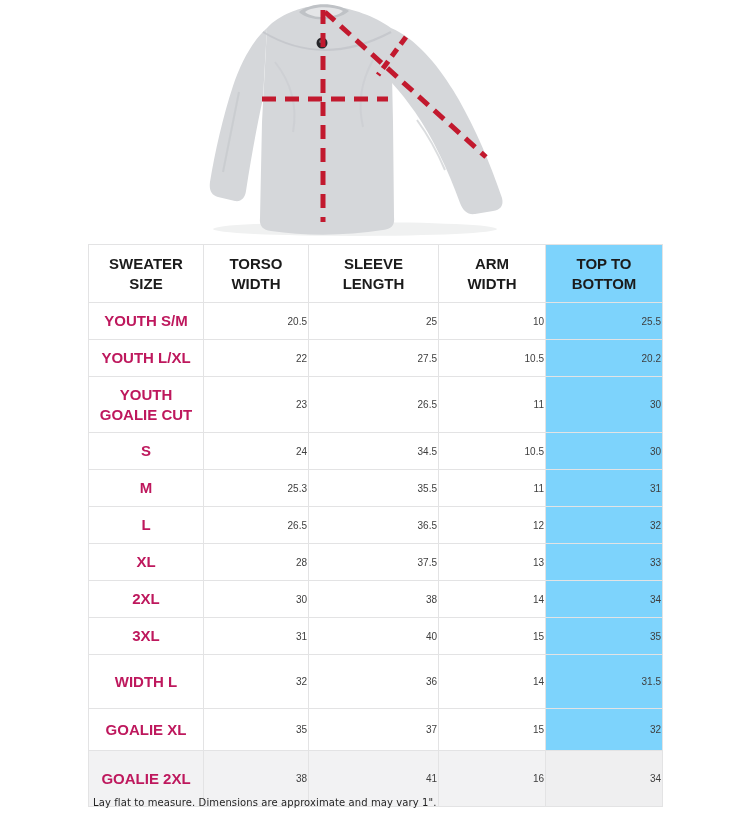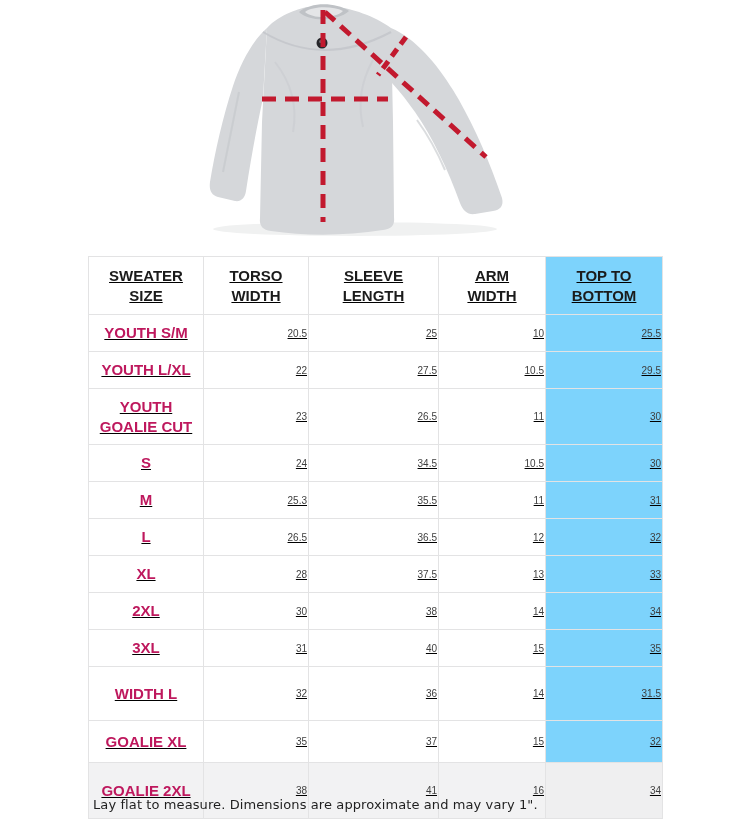--- a/index.html
+++ b/index.html
@@ -8,22 +8,22 @@
     font-family:"Liberation Sans", sans-serif;
     overflow:hidden;
   }
 
   
   .figure { position:absolute; left:205px; top:2px; width:300px; height:235px; }
   .figure svg { display:block; width:100%; height:100%; }
 
   
   table.size-chart {
-    position:absolute; left:88px; top:256px; width:574px;
-    border-collapse:collapse; table-layout:fixed;text-decoration:underline;
+    position:absolute; left:88px; top:244px; width:574px;
+    border-collapse:collapse; table-layout:fixed;
   }
   .size-chart th, .size-chart td {
     border:1px solid #e3e3e4; text-align:center; vertical-align:middle;
     overflow:hidden;
   }
   .size-chart thead tr { height:58px; }
   .size-chart tbody tr { height:37px; }
   .size-chart tbody tr:nth-child(3) { height:56px; }
   .size-chart tbody tr:nth-child(10) { height:54px; }
   .size-chart tbody tr:nth-child(11) { height:42px; }
@@ -39,21 +39,21 @@
   
   .size-chart th:last-child, .size-chart td:last-child { background:#7dd3fc; }
   
   .size-chart tbody tr:last-child td { background:#f2f2f3; }
   .size-chart tbody tr:last-child td:last-child { background:#efeff0; }
 
   
   .footnote {
     position:absolute; left:93px; top:797px; margin:0;
     font-family:"DejaVu Sans", sans-serif;
-    font-size:13px; color:#1f1f1f; letter-spacing:0.1px;
+    font-size:10px; color:#1f1f1f; letter-spacing:0.1px;
   }
 </style>
 </head>
 <body>
 
 <div class="figure">
   <svg viewBox="0 0 300 235" xmlns="http://www.w3.org/2000/svg">
 
     <ellipse cx="150" cy="227" rx="142" ry="7" fill="#f0f1f1"></ellipse>
 
@@ -108,21 +108,21 @@
         <td class="value">20.5</td>
         <td class="value">25</td>
         <td class="value">10</td>
         <td class="value">25.5</td>
       </tr>
       <tr>
         <td class="size-label">YOUTH L/XL</td>
         <td class="value">22</td>
         <td class="value">27.5</td>
         <td class="value">10.5</td>
-        <td class="value">29.5</td>
+        <td class="value">20.2</td>
       </tr>
       <tr>
         <td class="size-label">YOUTH GOALIE CUT</td>
         <td class="value">23</td>
         <td class="value">26.5</td>
         <td class="value">11</td>
         <td class="value">30</td>
       </tr>
       <tr>
         <td class="size-label">S</td>

